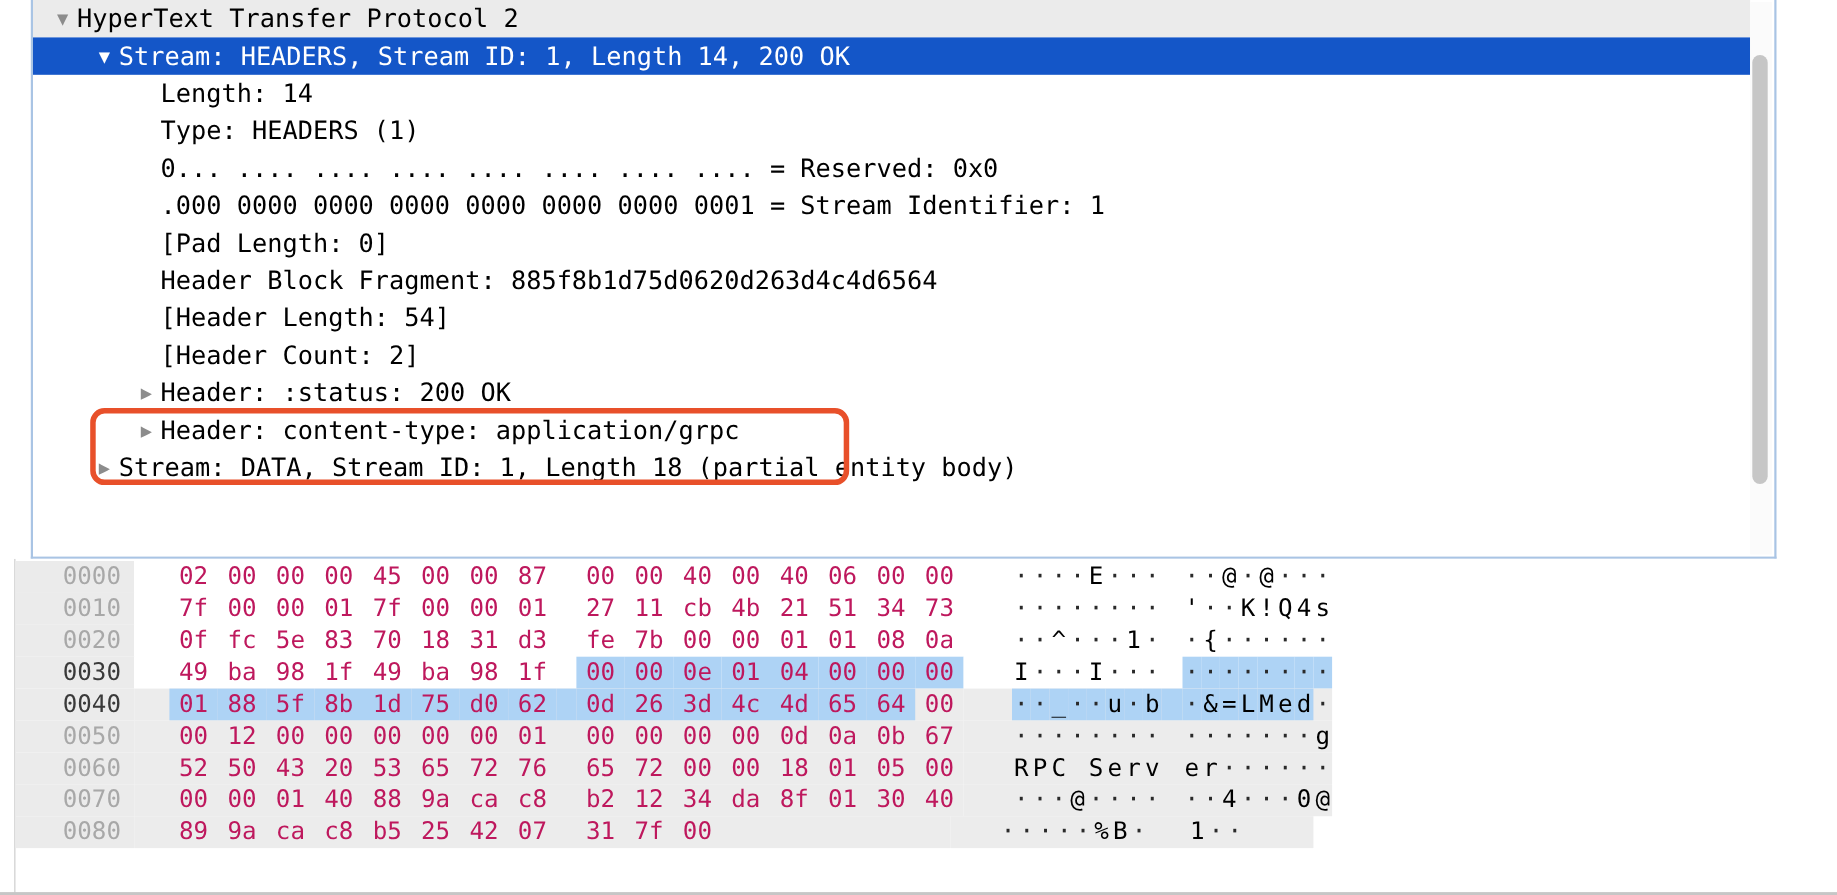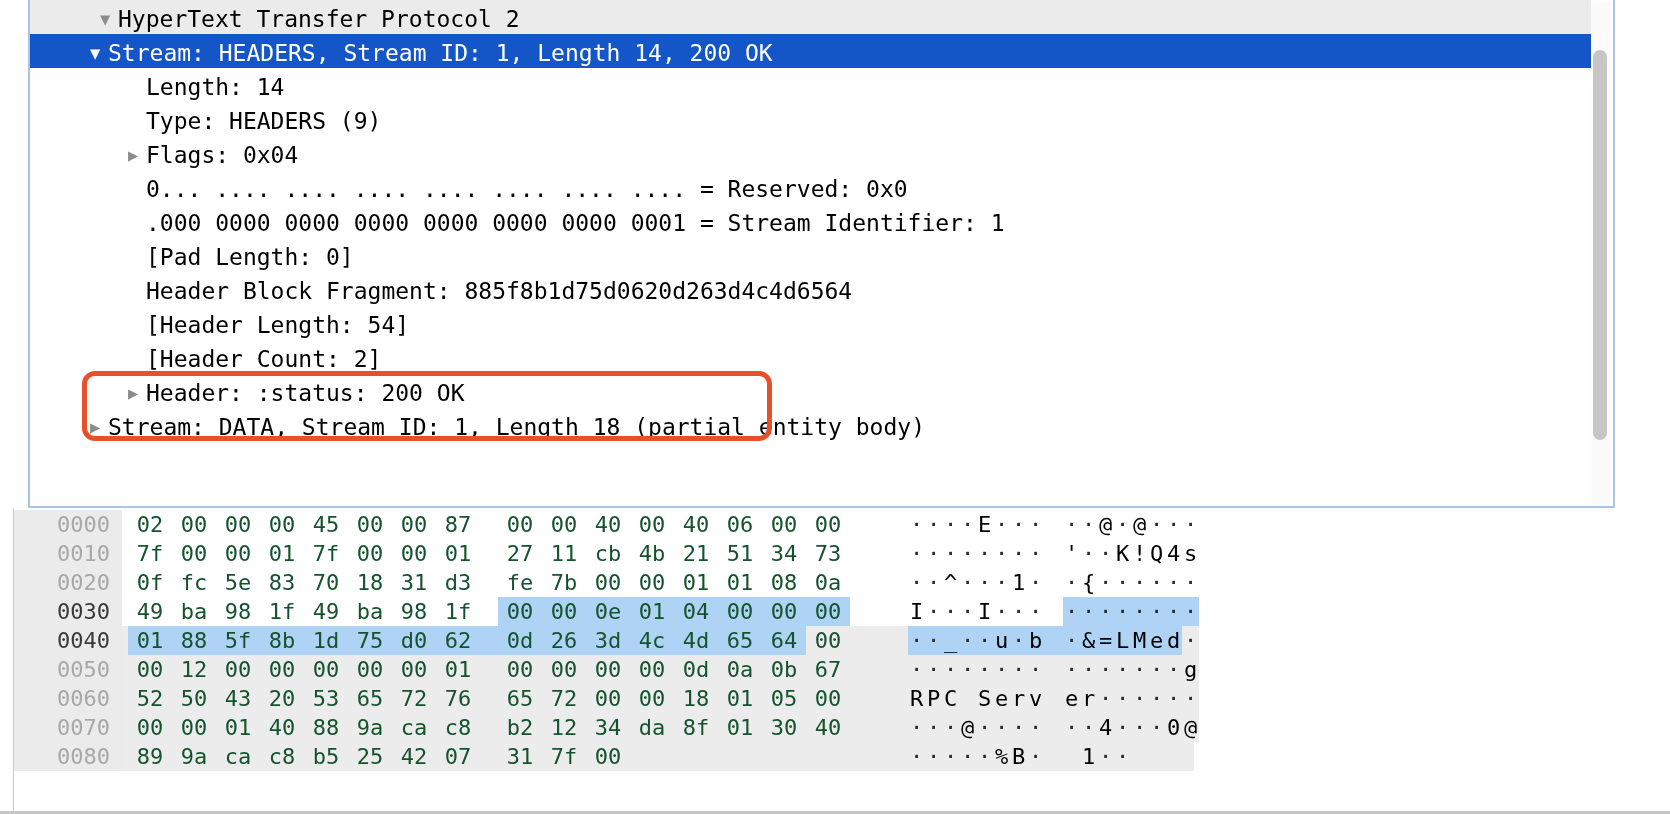--- a/index.html
+++ b/index.html
@@ -36,21 +36,21 @@
 
   .row {
     position: relative;
     height: 34px;
     line-height: 34px;
     white-space: nowrap;
     font-size: 23px;
     color: #000000;
     letter-spacing: 0px;
   }
-  .row.header-row { background: #ebebeb; padding-left: 48px; }
+  .row.header-row { background: #ebebeb; }
   .row.selected  { background: #1456c8; color: #ffffff; }
 
   .row .twisty {
     display: inline-block;
     width: 26px;
     text-align: center;
     color: #8c8c8c;
     font-size: 17px;
     vertical-align: middle;
     line-height: 34px;
@@ -118,23 +118,23 @@
     text-align: right;
     padding-right: 12px;
     color: #a8a8a8;
     background: #ebebeb;
     flex: 0 0 108px;
   }
   .hx-offset.dark { color: #3a3a3a; font-weight: normal; }
 
   .hx-bytes {
     flex: 0 0 742px;
-    padding-left: 6px;
+    padding-left: 32px;
     letter-spacing: 0px;
-    color: #14532d;
+    color: #be185d;
     display: flex;
   }
   .hx-ascii {
     flex: 0 0 330px;
     padding-left: 44px;
     color: #000000;
     display: flex;
   }
 
   .hx-bytes .b, .hx-ascii .c {
@@ -163,29 +163,29 @@
 
 <div id="app">
 
   <div id="left-gutter"></div>
 
   <div id="tree-panel">
     <div class="tree-rows" id="tree-rows">
         <div class="row header-row"><span style="display: inline-block; width: 14px;"></span><span class="twisty">▼</span><span class="txt">HyperText Transfer Protocol 2</span></div>
         <div class="row selected"><span style="display: inline-block; width: 52px;"></span><span class="twisty">▼</span><span class="txt">Stream: HEADERS, Stream ID: 1, Length 14, 200 OK</span></div>
         <div class="row"><span style="display: inline-block; width: 90px;"></span><span class="twisty blank">▶</span><span class="txt">Length: 14</span></div>
-        <div class="row"><span style="display: inline-block; width: 90px;"></span><span class="twisty blank">▶</span><span class="txt">Type: HEADERS (9)</span></div>
-        <div class="row"><span style="display: inline-block; width: 90px;"></span><span class="twisty">▶</span><span class="txt">Flags: 0x04</span></div>
+        <div class="row"><span style="display: inline-block; width: 90px;"></span><span class="twisty blank">▶</span><span class="txt">Type: HEADERS (1)</span></div>
         <div class="row"><span style="display: inline-block; width: 90px;"></span><span class="twisty blank">▶</span><span class="txt">0... .... .... .... .... .... .... .... = Reserved: 0x0</span></div>
         <div class="row"><span style="display: inline-block; width: 90px;"></span><span class="twisty blank">▶</span><span class="txt">.000 0000 0000 0000 0000 0000 0000 0001 = Stream Identifier: 1</span></div>
         <div class="row"><span style="display: inline-block; width: 90px;"></span><span class="twisty blank">▶</span><span class="txt">[Pad Length: 0]</span></div>
         <div class="row"><span style="display: inline-block; width: 90px;"></span><span class="twisty blank">▶</span><span class="txt">Header Block Fragment: 885f8b1d75d0620d263d4c4d6564</span></div>
         <div class="row"><span style="display: inline-block; width: 90px;"></span><span class="twisty blank">▶</span><span class="txt">[Header Length: 54]</span></div>
         <div class="row"><span style="display: inline-block; width: 90px;"></span><span class="twisty blank">▶</span><span class="txt">[Header Count: 2]</span></div>
         <div class="row"><span style="display: inline-block; width: 90px;"></span><span class="twisty">▶</span><span class="txt">Header: :status: 200 OK</span></div>
+        <div class="row"><span style="display: inline-block; width: 90px;"></span><span class="twisty">▶</span><span class="txt">Header: content-type: application/grpc</span></div>
         <div class="row"><span style="display: inline-block; width: 52px;"></span><span class="twisty">▶</span><span class="txt">Stream: DATA, Stream ID: 1, Length 18 (partial entity body)</span></div>
       </div>
 
     <div id="tree-scroll-track">
       <div id="tree-scroll-thumb"></div>
     </div>
   </div>
 
   <div id="annotation-box"></div>
 

